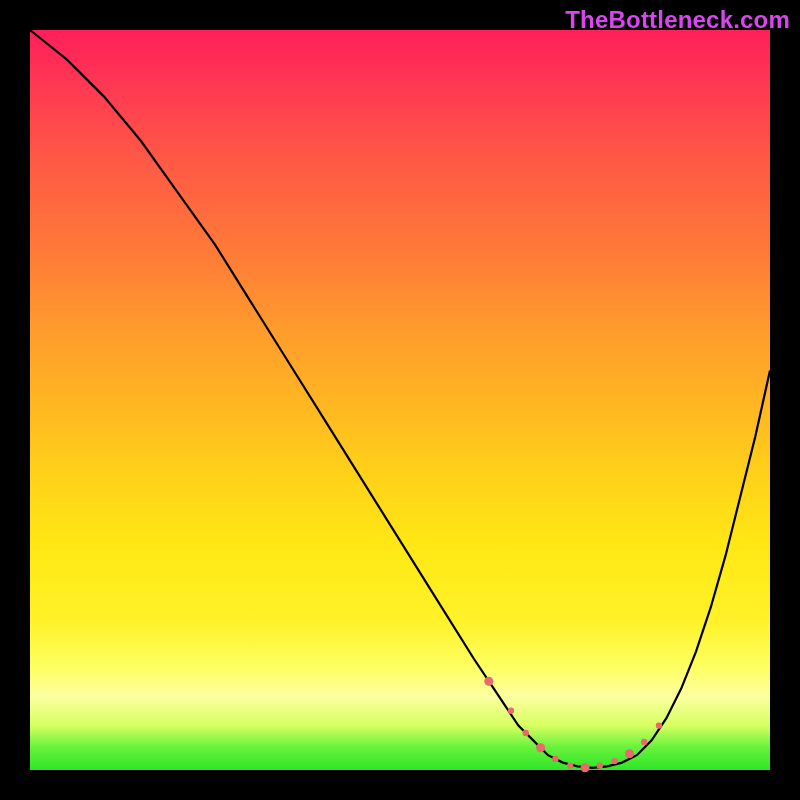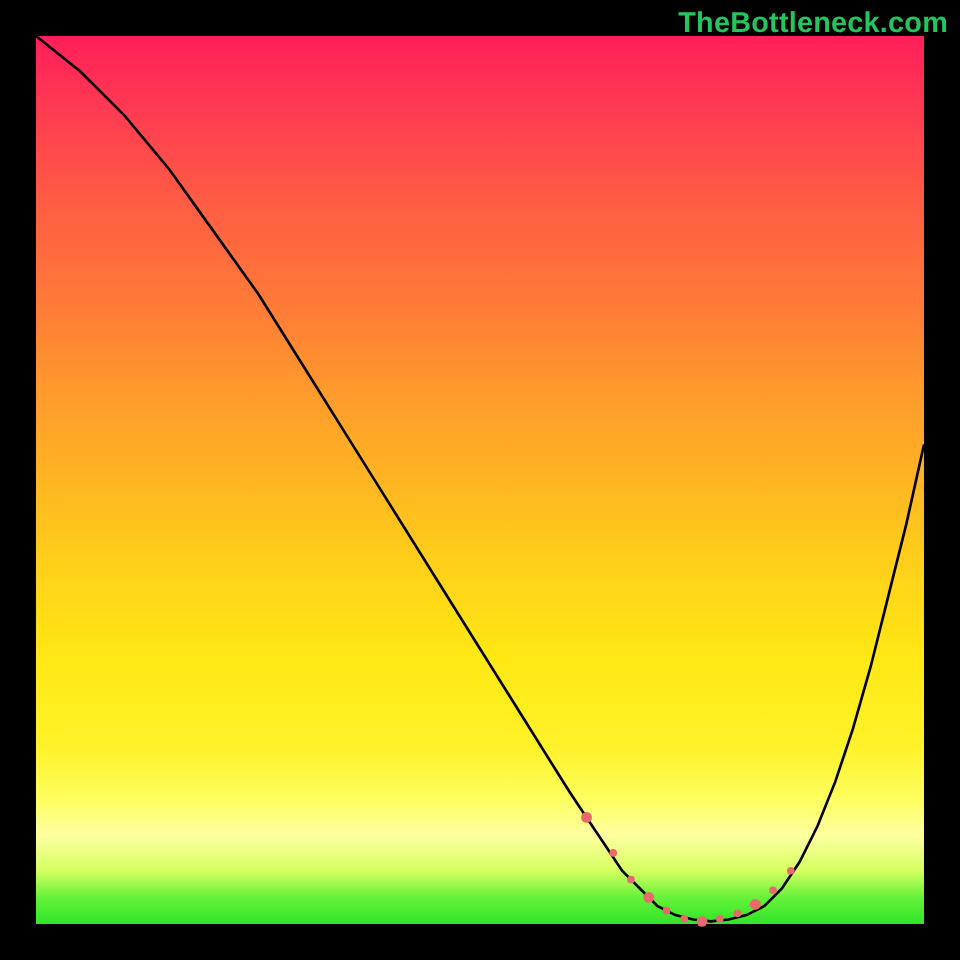--- a/index.html
+++ b/index.html
@@ -10,21 +10,21 @@
     height: 800px;
     background: #000;
   }
   .watermark {
     position: absolute;
     top: 6px;
     right: 10px;
     font-family: Arial, Helvetica, sans-serif;
     font-size: 24px;
     font-weight: 600;
-    color: #22c55e;
+    color: #d946ef;
     letter-spacing: 0.2px;
     z-index: 5;
   }
   .plot {
     position: absolute;
     left: 30px;
     top: 30px;
     width: 740px;
     height: 740px;
     

